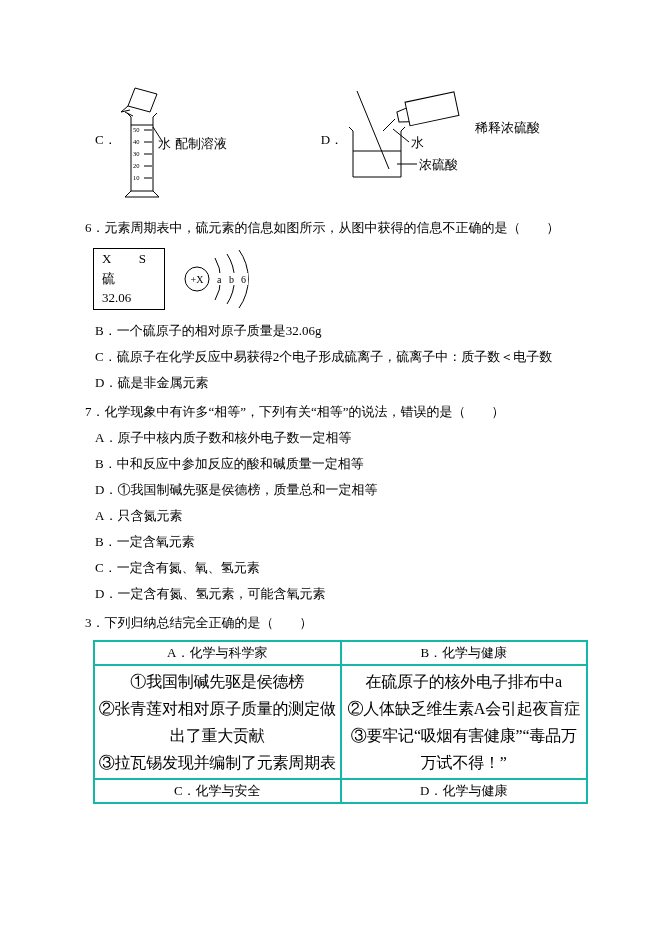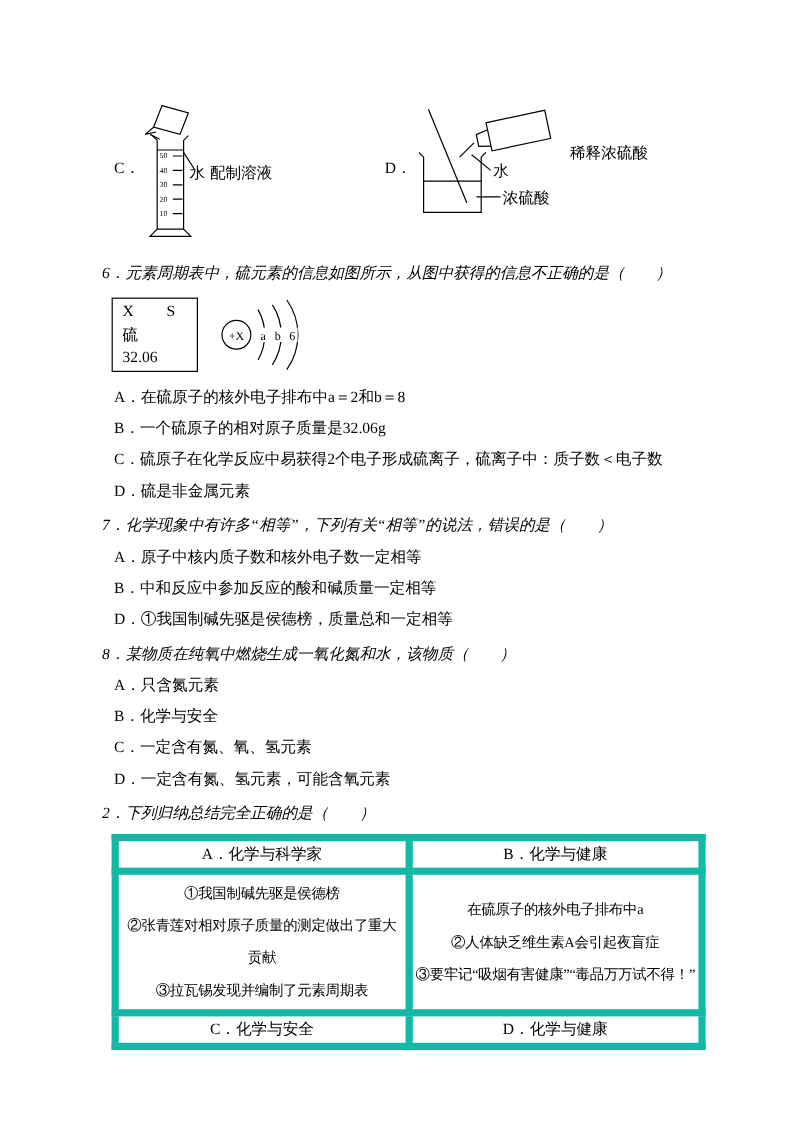--- a/index.html
+++ b/index.html
@@ -11,34 +11,34 @@
     background: #fff;
     color: #000;
     font-family: "Liberation Serif", serif;
     font-size: 13px;
     overflow: hidden;
   }
   .figrow { display:flex; align-items:flex-start; margin:85px 0 8px 95px; height:122px; }
   .fig { display:flex; align-items:flex-start; }
   .fig-d { margin-left:14px; }
   .figlabel { margin-top:46px; flex:0 0 auto; white-space:nowrap; }
-  .stem { margin:12px 40px 9px 85px; line-height:17px;font-style:italic; }
+  .stem { margin:12px 40px 9px 85px; line-height:17px; }
   .opt  { margin:9px 40px 9px 95px;  line-height:17px; }
   .qfig { display:flex; align-items:center; margin:6px 0 0 93px; height:68px; }
   .elem-box {
     width:72px; height:62px; border:1px solid #000;
     display:flex; flex-direction:column; justify-content:space-between;
     padding:2px 6px 3px 8px;
   }
   .elem-row1 { display:flex; justify-content:space-between; padding-right:12px; }
   .atom-svg { margin-left:10px; }
   .qtable { border-collapse:collapse; margin:6px 0 0 93px; width:495px; table-layout:fixed; }
-  .qtable td { border:6px solid #14b8a6; text-align:center; padding:2px 2px; vertical-align:middle; }
+  .qtable td { border:2px solid #14b8a6; text-align:center; padding:2px 2px; vertical-align:middle; }
   .qtable td.hdr { font-size:13px; height:24px; }
-  .qtable .item { line-height:27px; font-size:12px; letter-spacing:-0.2px; }
+  .qtable .item { line-height:27px; font-size:16px; letter-spacing:-0.2px; }
   svg text { font-family:"Liberation Serif", serif; fill:#000; font-size:13px; }
   svg text.tick { font-size:6.5px; }
   svg text.nuc { font-size:10px; }
   svg text.shell-lbl { font-size:10px; }
   .ln { fill:none; stroke:#000; stroke-width:1; }
   .chip { fill:#fff; stroke:none; }
 </style>
 </head>
 <body>
 
@@ -119,37 +119,35 @@
       <path class="ln" d="M 64 5 A 50 50 0 0 1 64 63"></path>
       <rect class="chip" x="40" y="28" width="9" height="12"></rect>
       <rect class="chip" x="52" y="28" width="9" height="12"></rect>
       <rect class="chip" x="64" y="28" width="9" height="12"></rect>
       <text class="shell-lbl" x="42" y="38">a</text>
       <text class="shell-lbl" x="54" y="38">b</text>
       <text class="shell-lbl" x="66" y="38">6</text>
     </svg>
   </div>
 
-  <p class="opt">A．在硫原子的核外电子排布中a＝2和b＝8</p>
   <p class="opt">B．一个硫原子的相对原子质量是32.06g</p>
   <p class="opt">C．硫原子在化学反应中易获得2个电子形成硫离子，硫离子中：质子数＜电子数</p>
   <p class="opt">D．硫是非金属元素</p>
 
   <p class="stem">7．化学现象中有许多“相等”，下列有关“相等”的说法，错误的是（　　）</p>
   <p class="opt">A．原子中核内质子数和核外电子数一定相等</p>
   <p class="opt">B．中和反应中参加反应的酸和碱质量一定相等</p>
   <p class="opt">D．①我国制碱先驱是侯德榜，质量总和一定相等</p>
 
-  <p class="stem">8．某物质在纯氧中燃烧生成一氧化氮和水，该物质（　　）</p>
   <p class="opt">A．只含氮元素</p>
-  <p class="opt">B．化学与安全</p>
+  <p class="opt">B．一定含氧元素</p>
   <p class="opt">C．一定含有氮、氧、氢元素</p>
   <p class="opt">D．一定含有氮、氢元素，可能含氧元素</p>
 
-  <p class="stem">2．下列归纳总结完全正确的是（　　）</p>
+  <p class="stem">3．下列归纳总结完全正确的是（　　）</p>
 
   <table class="qtable">
     <tbody>
         <tr>
       <td class="hdr">A．化学与科学家</td>
       <td class="hdr">B．化学与健康</td>
     </tr>
     <tr>
       <td>
         <div class="item">①我国制碱先驱是侯德榜</div>

